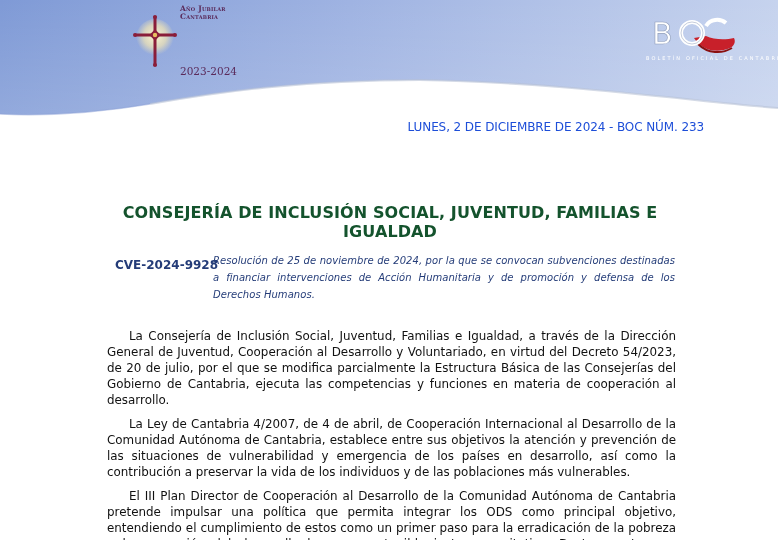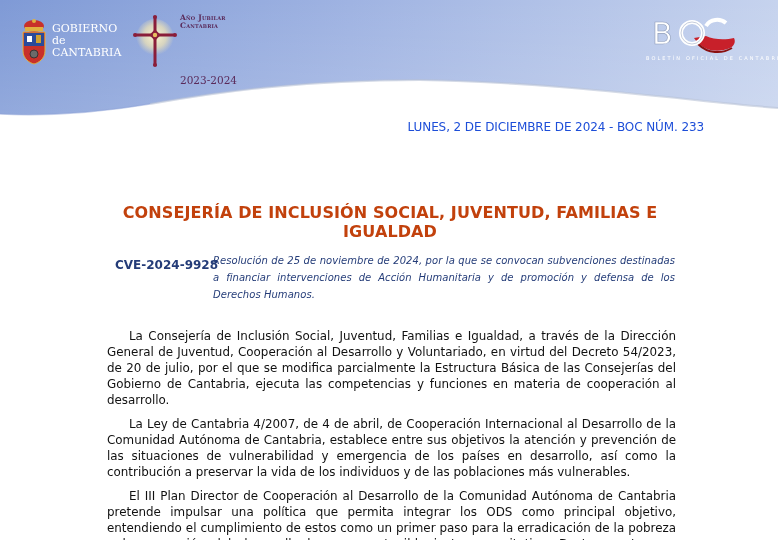--- a/index.html
+++ b/index.html
@@ -13,39 +13,39 @@
   }
   .header svg.bg { position: absolute; left: 0; top: 0; }
   .logo-gob {
     position: absolute; left: 20px; top: 15px; height: 52px; display: flex; align-items: center;
   }
   .shield { width: 28px; height: 48px; margin-right: 4px; }
   .gob-text {
     font-family: "DejaVu Serif", serif; color: #ffffff; font-size: 11px; line-height: 12px;
   }
   .logo-jubilar {
-    position: absolute; left: 132px; top: 14px; height: 54px; display: flex; 
+    position: absolute; left: 132px; top: 14px; height: 54px; display: flex; align-items: center;
   }
   .cross { width: 46px; height: 54px; }
   .jub-text { font-family: "DejaVu Serif", serif; color: #5a2a5a; margin-left: 2px; }
   .jub-l1, .jub-l2 { font-size: 7.5px; font-weight: bold; line-height: 8px; letter-spacing: 0.2px; font-variant: small-caps; }
   .jub-l3 { font-size: 10.5px; line-height: 12px; margin-top: 44px; }
   .logo-boc { position: absolute; left: 590px; top: 14px; width: 150px; height: 52px; }
   .boc-letters { position: absolute; left: 60px; top: 0; }
   .boc-sub {
     position: absolute; left: 56px; top: 41px; font-size: 5px; letter-spacing: 2.1px; color: #ffffff; white-space: nowrap;
     font-family: "DejaVu Sans", sans-serif;
   }
   .dateline {
     position: absolute; right: 74px; top: 120px; font-size: 12px; color: #1d4ed8; white-space: nowrap;
     font-family: "DejaVu Sans", sans-serif; letter-spacing: -0.1px;
   }
   .consejeria {
     position: absolute; left: 100px; top: 203px; width: 580px; text-align: center;
-    color: #c2410c; font-weight: bold; font-size: 16px; line-height: 19px; letter-spacing: 0.1px;
+    color: #14532d; font-weight: bold; font-size: 16px; line-height: 19px; letter-spacing: 0.1px;
   }
   .cve {
     position: absolute; left: 108px; top: 258px; color: #243c78; font-weight: bold; font-size: 12px; margin-left: 7px;
   }
   .resolucion {
     position: absolute; left: 213px; top: 252px; width: 462px;
     color: #243c78; font-style: italic; font-size: 10px; line-height: 17px; text-align: justify;
     letter-spacing: 0.05px;
   }
   .body-text {
@@ -69,37 +69,20 @@
         <stop offset="0" stop-color="#ffffff" stop-opacity="0"></stop>
         <stop offset="1" stop-color="#ffffff" stop-opacity="0.15"></stop>
       </linearGradient>
     </defs>
     <path d="M0,0 H778 V108 C700,102 560,82 420,80 C300,80 220,92 150,104 C90,114 40,116 0,114 Z" fill="url(#g1)"></path>
     <path d="M0,0 H778 V108 C700,102 560,82 420,80 C300,80 220,92 150,104 C90,114 40,116 0,114 Z" fill="url(#g2)"></path>
     <path d="M778,108 C700,102 560,82 420,80 C300,80 220,92 150,104" fill="none" stroke="#b8c2d6" stroke-width="2" opacity="0.6"></path>
     <path d="M0,114 C40,116 90,114 150,104" fill="none" stroke="#8fa4d8" stroke-width="1.5" opacity="0.5"></path>
   </svg>
 
-  <div class="logo-gob">
-    <svg class="shield" viewBox="0 0 28 48">
-      <ellipse cx="14" cy="9" rx="10" ry="6" fill="#c8302a"></ellipse>
-      <rect x="5" y="10" width="18" height="4" fill="#e0b040"></rect>
-      <circle cx="14" cy="4" r="2" fill="#e0b040"></circle>
-      <path d="M3,15 H25 V34 C25,42 18,46 14,47 C10,46 3,42 3,34 Z" fill="#c8302a" stroke="#e0b040" stroke-width="1"></path>
-      <rect x="4" y="16" width="20" height="13" fill="#2a4a9a"></rect>
-      <rect x="7" y="19" width="5" height="6" fill="#ffffff"></rect>
-      <rect x="16" y="18" width="5" height="8" fill="#d0a030"></rect>
-      <circle cx="14" cy="37" r="4" fill="#6a6a6a" stroke="#2a2a2a" stroke-width="0.8"></circle>
-    </svg>
-    <div class="gob-text">
-      <div>GOBIERNO</div>
-      <div>de</div>
-      <div>CANTABRIA</div>
-    </div>
-  </div>
 
   <div class="logo-jubilar">
     <svg class="cross" viewBox="0 0 46 54">
       <defs>
         <radialGradient id="glow" cx="0.5" cy="0.45" r="0.5">
           <stop offset="0" stop-color="#fff7d0"></stop>
           <stop offset="0.6" stop-color="#f3e6b4" stop-opacity="0.7"></stop>
           <stop offset="1" stop-color="#f3e6b4" stop-opacity="0"></stop>
         </radialGradient>
       </defs>

